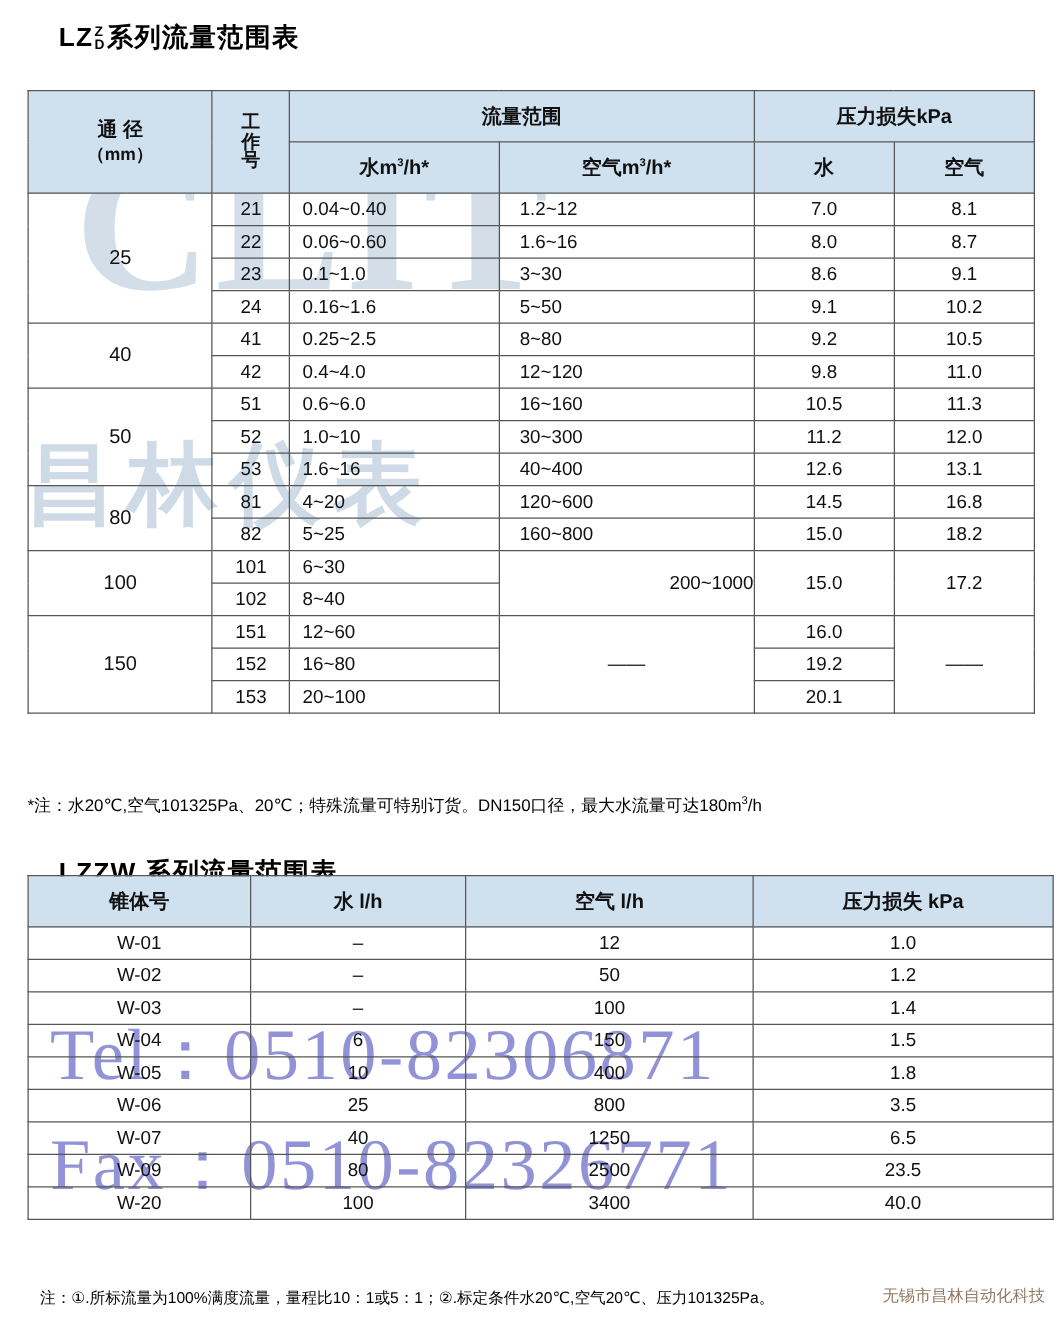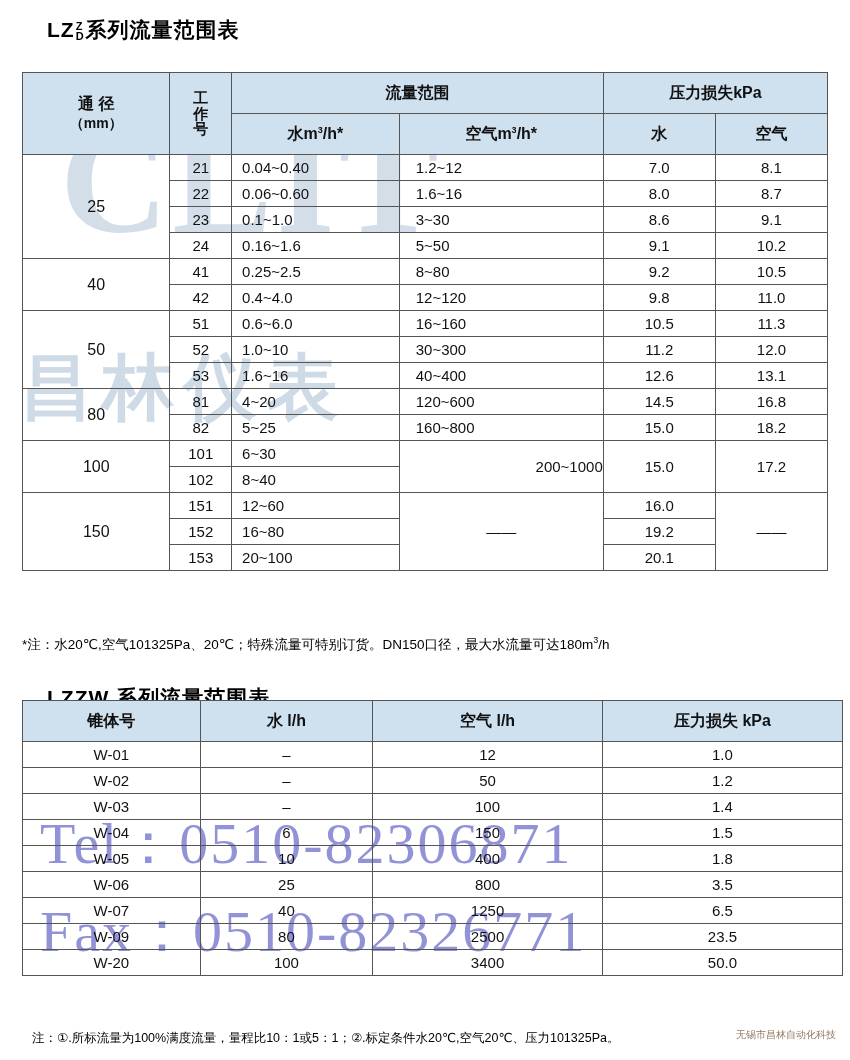--- a/index.html
+++ b/index.html
@@ -37,21 +37,21 @@
   }
   .wm-fax{
     left:40px;top:893px;
     font-size:58px;
     color:#3a3ab8;opacity:.55;
     letter-spacing:2px;
     font-family:"Liberation Serif","DejaVu Serif",serif;
   }
   .wm-corp{
     right:14px;top:1028px;
-    font-size:10px;color:#6f4a2a;opacity:.75;
+    font-size:13px;color:#6f4a2a;opacity:.75;
   }
 
   
   .title{
     position:absolute;font-size:21px;font-weight:bold;color:#000;
     letter-spacing:1px;
   }
   .title .sub{font-size:11px;display:inline-block;line-height:.95;vertical-align:middle;
                text-align:left;margin:0 1px;}
   #title1{left:47px;top:16px;}
@@ -305,20 +305,20 @@
         <tr>
           <td class="d1">W-09</td>
           <td class="d2">80</td>
           <td class="d3">2500</td>
           <td class="d4">23.5</td>
         </tr>
         <tr>
           <td class="d1">W-20</td>
           <td class="d2">100</td>
           <td class="d3">3400</td>
-          <td class="d4">50.0</td>
+          <td class="d4">40.0</td>
         </tr>
       </tbody>
   </table>
 
   <div class="note" id="note2">注：①.所标流量为100%满度流量，量程比10：1或5：1；②.标定条件水20℃,空气20℃、压力101325Pa。</div>
 
 </div>
 
 </body></html>

